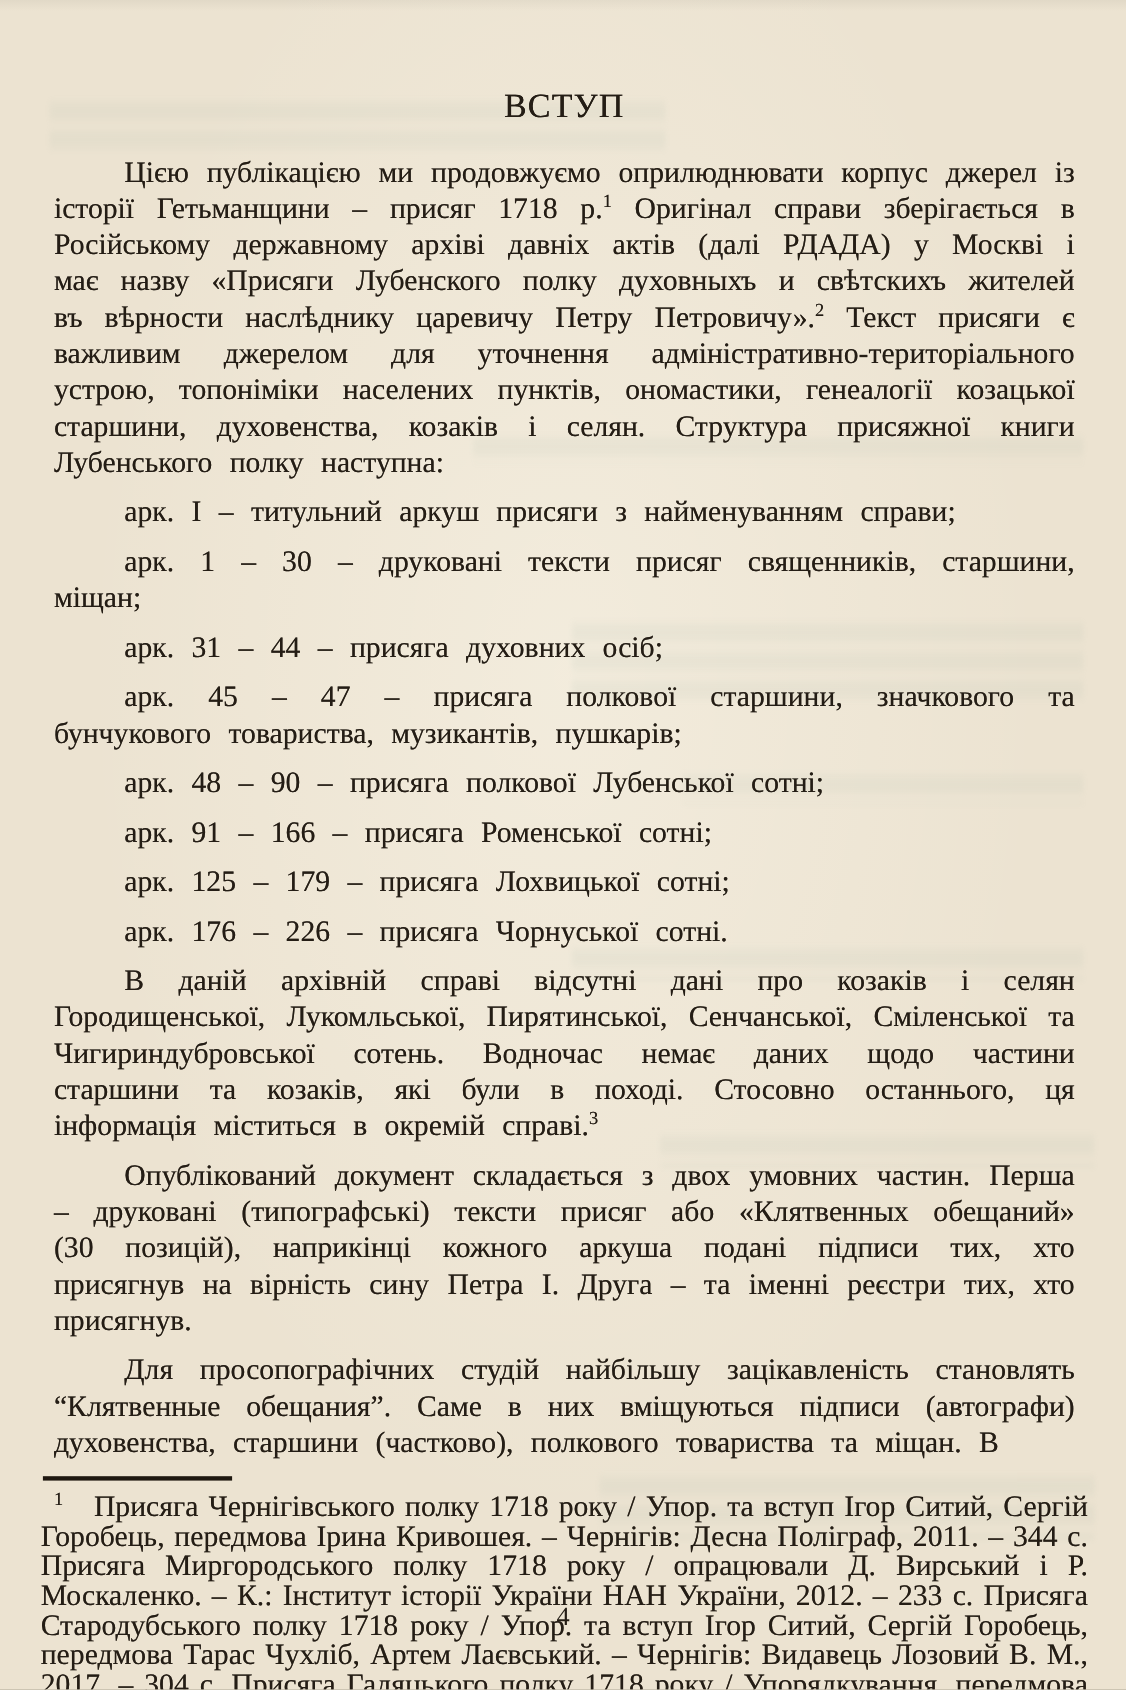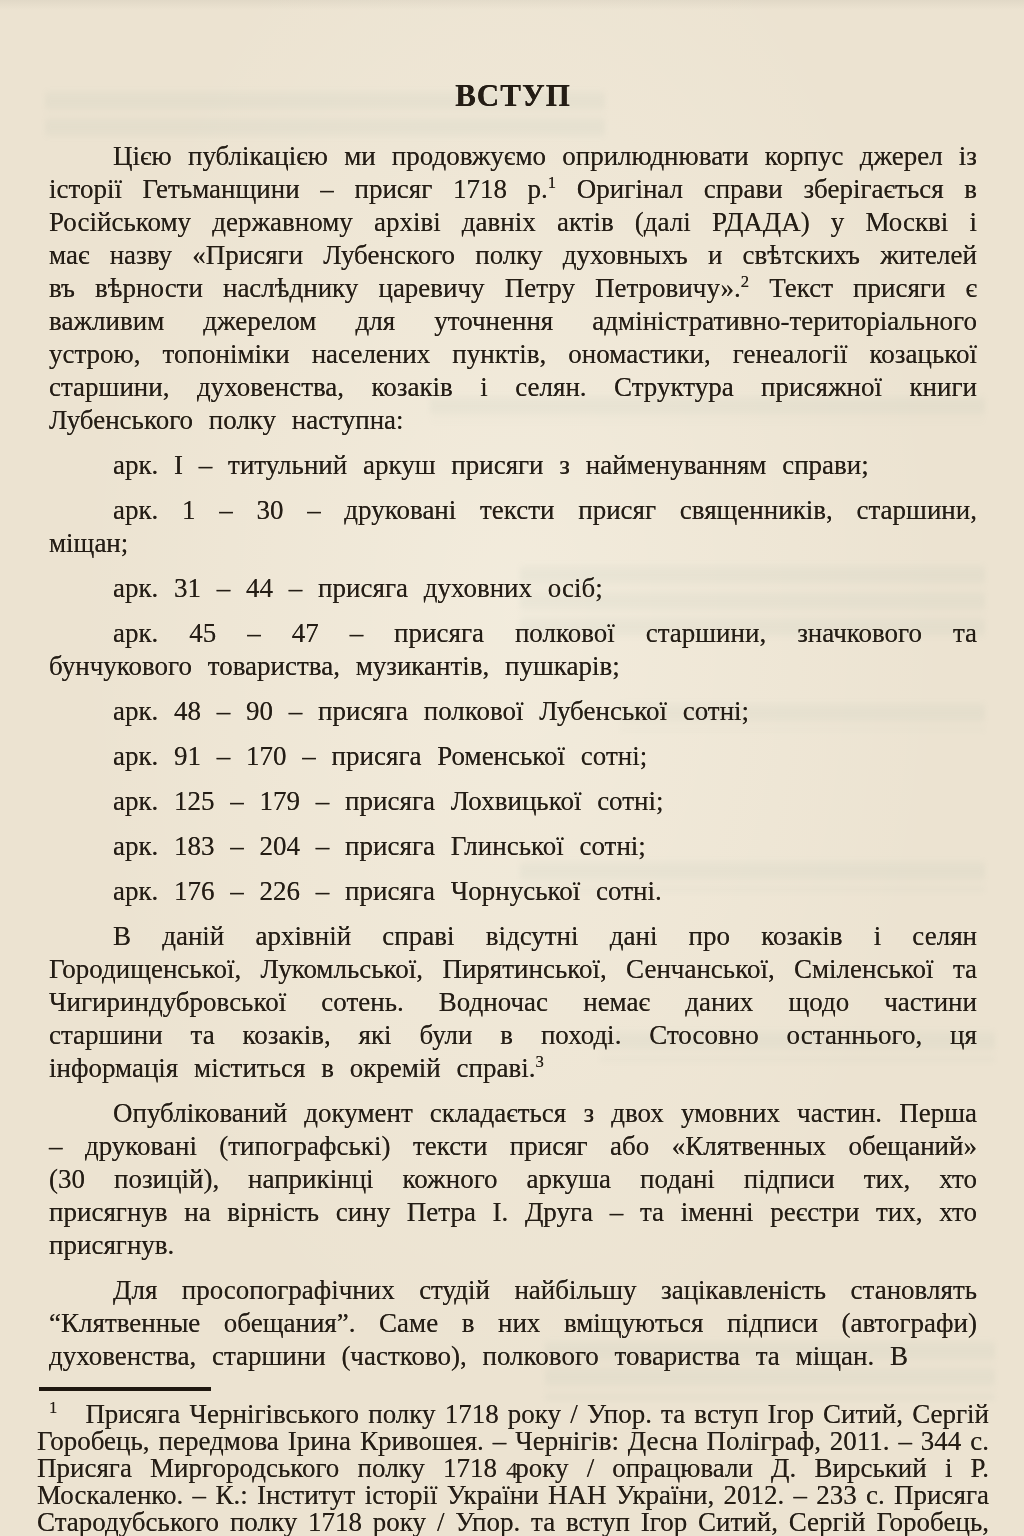--- a/index.html
+++ b/index.html
@@ -20,21 +20,21 @@
     position: absolute;
     left: 37px;
     right: 35px;
     top: 0;
   }
   h1.title {
     margin: 78px 0 26px 0;
     text-align: center;
     font-size: 31px;
     line-height: 36px;
-    font-weight: bold;
+    font-weight: normal;
     letter-spacing: 1px;
     text-shadow: 0 0 0.5px #241d15;
   }
   p.body {
     margin: 12px;
     font-size: 27px;
     line-height: 33px;
     text-align: justify;
     text-indent: 64px;
     word-spacing: 9px;
@@ -110,23 +110,22 @@
 
     <h1 class="title">ВСТУП</h1>
 
     <p class="body"><span>Цією публікацією ми продовжуємо оприлюднювати корпус джерел із історії Гетьманщини – присяг 1718 р.</span><sup>1</sup><span> Оригінал справи зберігається в Російському державному архіві давніх актів (далі РДАДА) у Москві і має назву «Присяги Лубенского полку духовныхъ и свѣтскихъ жителей въ вѣрности наслѣднику царевичу Петру Петровичу».</span><sup>2</sup><span> Текст присяги є важливим джерелом для уточнення адміністративно-територіального устрою, топоніміки населених пунктів, ономастики, генеалогії козацької старшини, духовенства, козаків і селян. Структура присяжної книги Лубенського полку наступна:</span></p>
 
     <p class="body">арк. I – титульний аркуш присяги з найменуванням справи;</p>
     <p class="body">арк. 1 – 30 – друковані тексти присяг священників, старшини, міщан;</p>
     <p class="body">арк. 31 – 44 – присяга духовних осіб;</p>
     <p class="body">арк. 45 – 47 – присяга полкової старшини, значкового та бунчукового товариства, музикантів, пушкарів;</p>
     <p class="body">арк. 48 – 90 – присяга полкової Лубенської сотні;</p>
-    <p class="body">арк. 91 – 170 – присяга Роменської сотні;</p>
+    <p class="body">арк. 91 – 166 – присяга Роменської сотні;</p>
     <p class="body">арк. 125 – 179 – присяга Лохвицької сотні;</p>
-    <p class="body">арк. 183 – 204 – присяга Глинської сотні;</p>
     <p class="body">арк. 176 – 226 – присяга Чорнуської сотні.</p>
 
     <p class="body"><span>В даній архівній справі відсутні дані про козаків і селян Городищенської, Лукомльської, Пирятинської, Сенчанської, Сміленської та Чигириндубровської сотень. Водночас немає даних щодо частини старшини та козаків, які були в поході. Стосовно останнього, ця інформація міститься в окремій справі.</span><sup>3</sup></p>
 
     <p class="body">Опублікований документ складається з двох умовних частин. Перша – друковані (типографські) тексти присяг або «Клятвенных обещаний» (30 позицій), наприкінці кожного аркуша подані підписи тих, хто присягнув на вірність сину Петра І. Друга – та іменні реєстри тих, хто присягнув.</p>
 
     <p class="body">Для просопографічних студій найбільшу зацікавленість становлять “Клятвенные обещания”. Саме в них вміщуються підписи (автографи) духовенства, старшини (частково), полкового товариства та міщан. В</p>
 
     <div class="fn-sep"></div>
 

